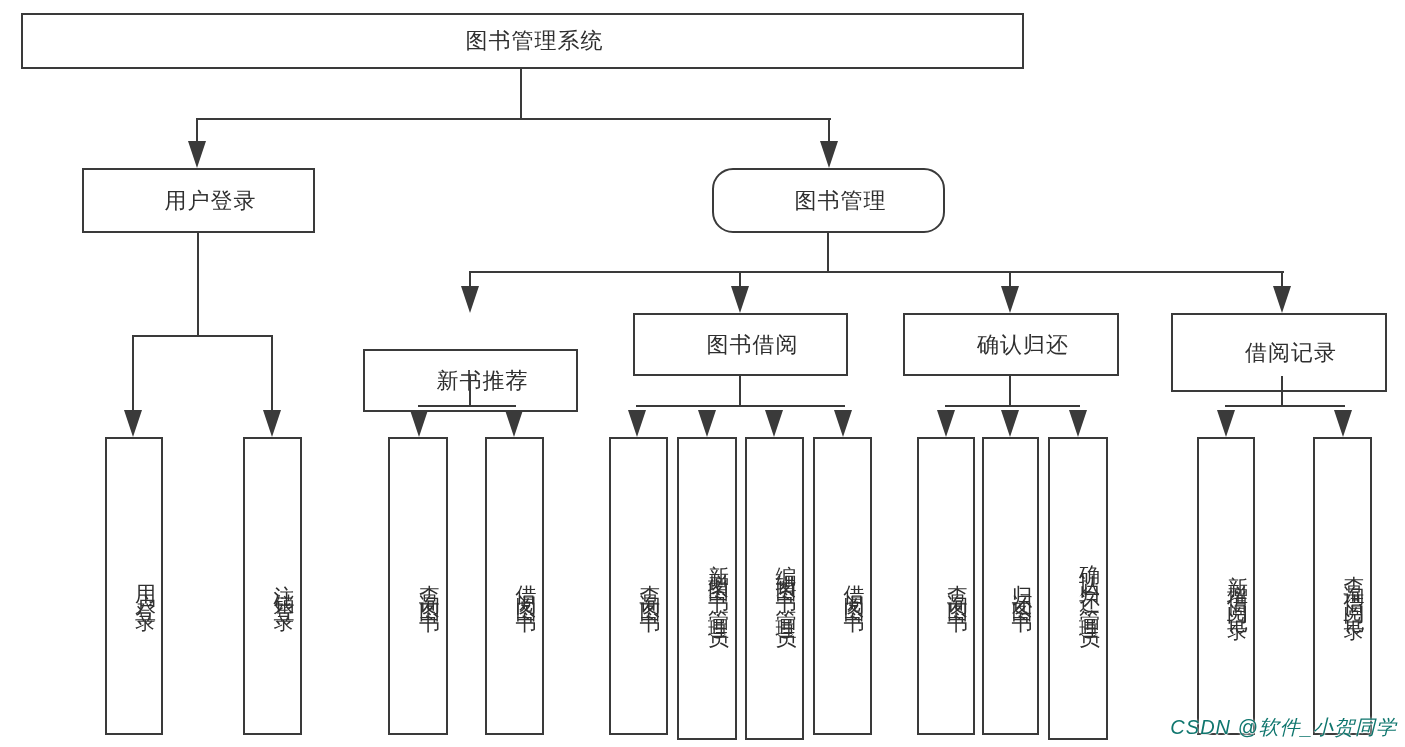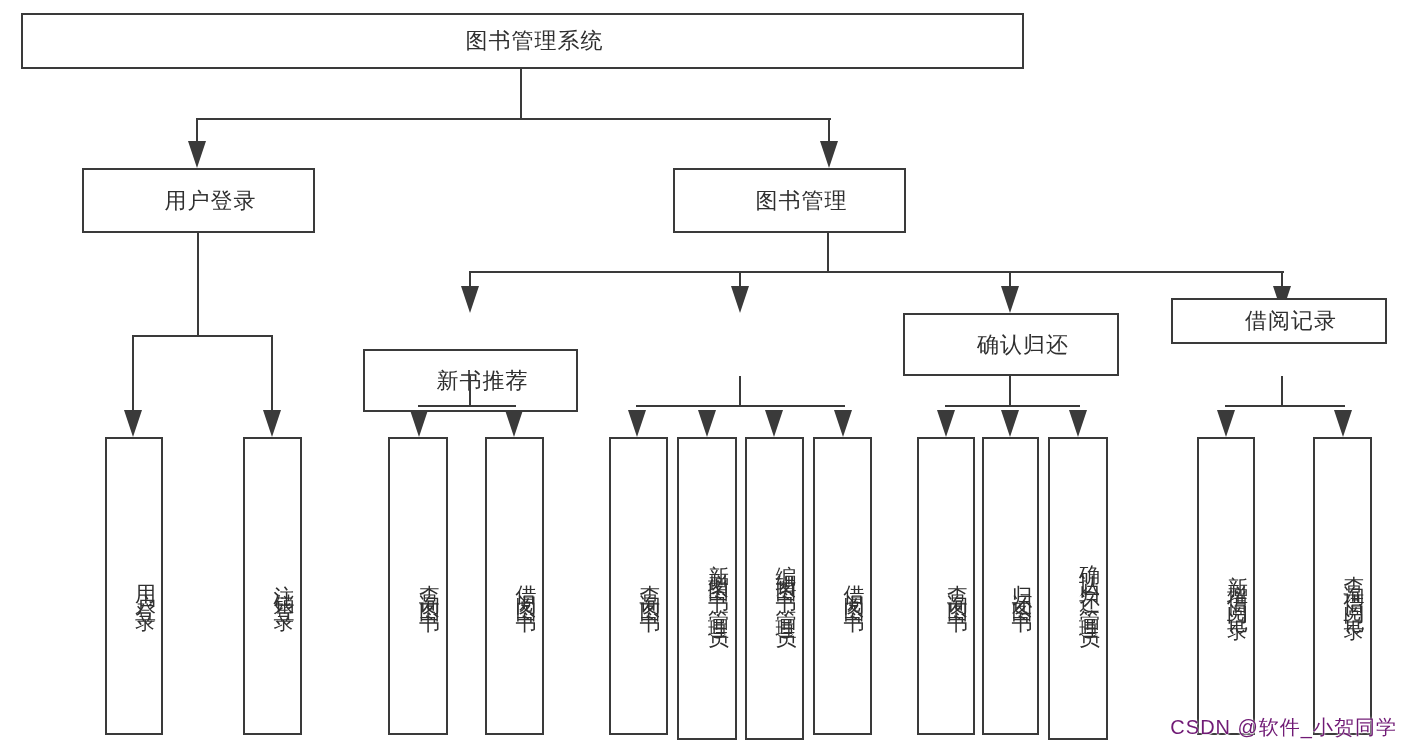--- a/index.html
+++ b/index.html
@@ -40,25 +40,26 @@
   .arr{
     position:absolute;
     width:0;height:0;
     border-left:9px solid transparent;
     border-right:9px solid transparent;
     border-top:27px solid #3a3a3a;
   }
   .watermark{
     position:absolute;
     font-size:20px;
-    color:#701a75;
+    color:#0f766e;
     letter-spacing:1px;
     white-space:nowrap;
     text-shadow:0 0 3px #ffffff,0 1px 1px #ffffff;
     z-index:5;
+    font-style:italic;
   }
 </style>
 </head>
 <body>
 
 <div id="canvas">
 
   <div class="box" style="left:21px;top:13px;width:1003px;height:56px;">
     <span class="hlabel">图书管理系统</span>
   </div>
@@ -66,21 +67,21 @@
   <div class="ln" style="left:520px;top:69px;width:2px;height:51px;"></div>
   <div class="ln" style="left:196px;top:118px;width:635px;height:2px;"></div>
   <div class="ln" style="left:196px;top:118px;width:2px;height:27px;"></div>
   <div class="ln" style="left:828px;top:118px;width:2px;height:27px;"></div>
   <div class="arr" style="left:188px;top:141px;"></div>
   <div class="arr" style="left:820px;top:141px;"></div>
 
   <div class="box" style="left:82px;top:168px;width:233px;height:65px;">
     <span class="hlabel">用户登录</span>
   </div>
-  <div class="box" style="left:673px;top:168px;width:233px;height:65px;">
+  <div class="box" style="left:712px;top:168px;width:233px;height:65px;border-radius:21px;">
     <span class="hlabel">图书管理</span>
   </div>
 
   <div class="ln" style="left:197px;top:233px;width:2px;height:104px;"></div>
   <div class="ln" style="left:132px;top:335px;width:141px;height:2px;"></div>
   <div class="ln" style="left:132px;top:335px;width:2px;height:77px;"></div>
   <div class="ln" style="left:271px;top:335px;width:2px;height:77px;"></div>
   <div class="arr" style="left:124px;top:410px;"></div>
   <div class="arr" style="left:263px;top:410px;"></div>
 
@@ -91,24 +92,27 @@
   <div class="ln" style="left:1009px;top:272px;width:2px;height:16px;"></div>
   <div class="ln" style="left:1281px;top:272px;width:2px;height:16px;"></div>
   <div class="arr" style="left:461px;top:286px;"></div>
   <div class="arr" style="left:731px;top:286px;"></div>
   <div class="arr" style="left:1001px;top:286px;"></div>
   <div class="arr" style="left:1273px;top:286px;"></div>
 
   <div class="box" style="left:363px;top:313px;width:215px;height:63px;margin-top:36px;">
     <span class="hlabel">新书推荐</span>
   </div>
+  <div class="box" style="left:633px;top:313px;width:215px;height:63px;">
+    <span class="hlabel">图书借阅</span>
+  </div>
   <div class="box" style="left:903px;top:313px;width:216px;height:63px;">
     <span class="hlabel">确认归还</span>
   </div>
-  <div class="box" style="left:1171px;top:298px;width:216px;height:46px;">
+  <div class="box" style="left:1171px;top:313px;width:216px;height:79px;">
     <span class="hlabel">借阅记录</span>
   </div>
 
   <div class="ln" style="left:469px;top:376px;width:2px;height:31px;"></div>
   <div class="ln" style="left:418px;top:405px;width:98px;height:2px;"></div>
   <div class="arr" style="left:410px;top:410px;"></div>
   <div class="arr" style="left:505px;top:410px;"></div>
 
   <div class="ln" style="left:739px;top:376px;width:2px;height:31px;"></div>
   <div class="ln" style="left:636px;top:405px;width:209px;height:2px;"></div>

